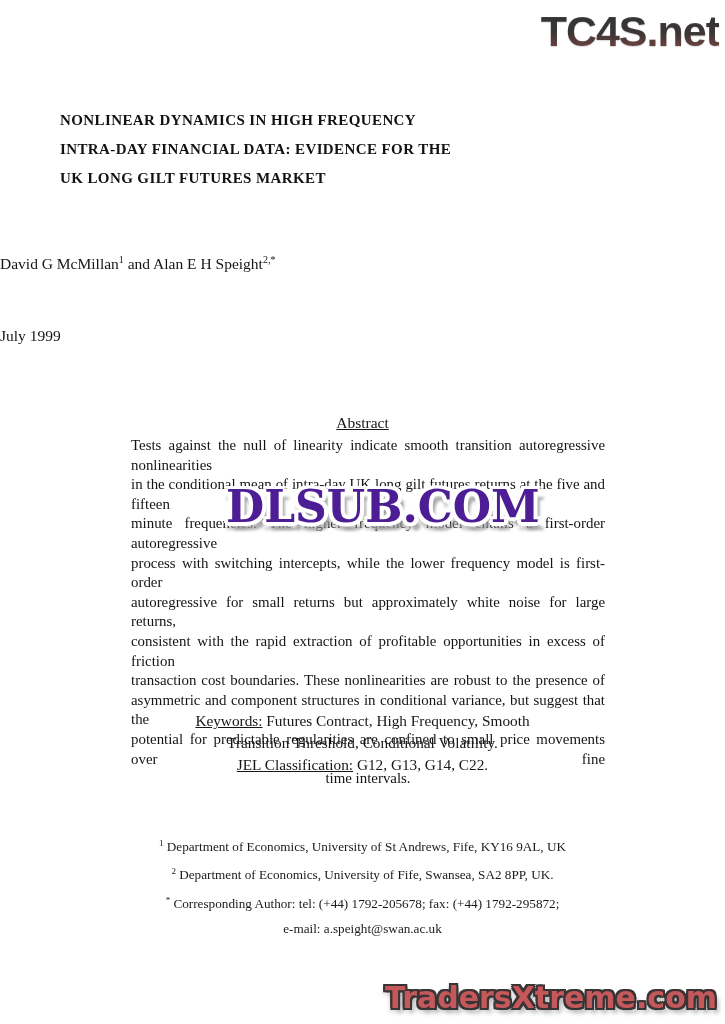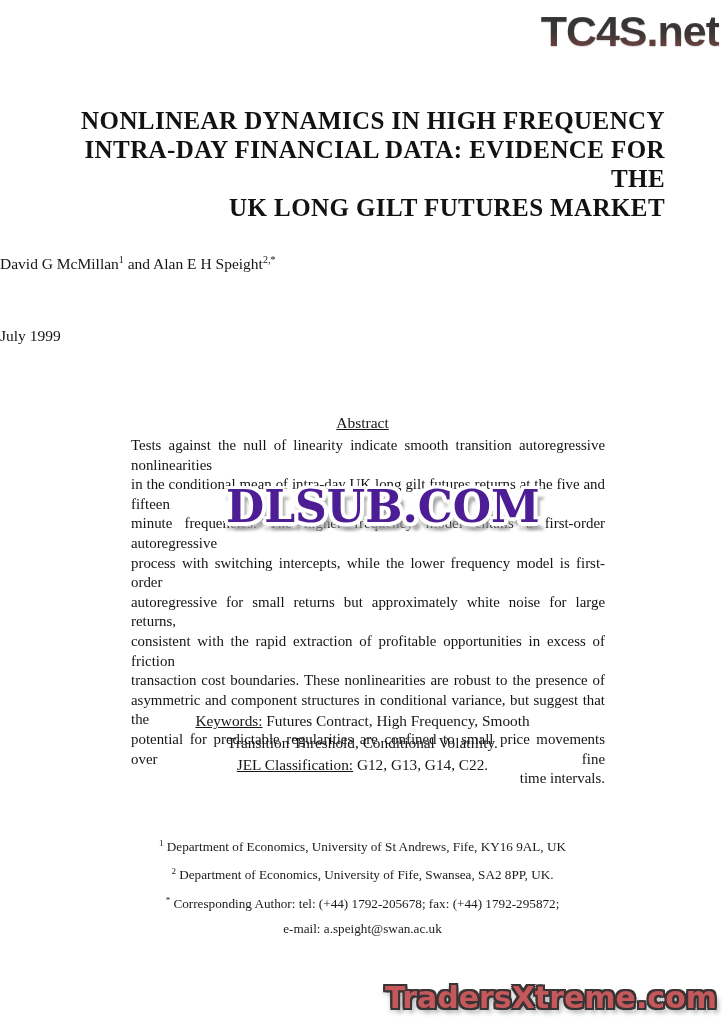--- a/index.html
+++ b/index.html
@@ -19,21 +19,21 @@
   @supports ((-webkit-background-clip: text) or (background-clip: text)) {
     .tc4s{
       background:linear-gradient(180deg,#3c3c3c 10%,#474040 55%,#8e524d 95%);
       -webkit-background-clip:text;background-clip:text;color:transparent;
     }
   }
 
   
   .title{
     position:absolute;top:106px;left:60px;width:605px;
-    text-align:right;font-weight:bold;font-size:25px;line-height:29px;
+    text-align:left;font-weight:bold;font-size:15px;line-height:29px;
     letter-spacing:.4px;color:#121212;
   }
 
   .authors{
     position:absolute;top:254px;left:0;width:725px;text-align:left;
     font-size:15.5px;color:#161616;
   }
   .authors sup{font-size:10px;}
 
   .date{
@@ -44,21 +44,21 @@
   
   .abstract-heading{
     position:absolute;top:414px;left:0;width:725px;text-align:center;
     font-size:15.5px;text-decoration:underline;color:#161616;
   }
   .abstract-body{
     position:absolute;top:436px;left:131px;width:474px;
     font-size:14.9px;line-height:19.6px;color:#141414;
   }
   .abstract-body .jline{text-align:justify;text-align-last:justify;}
-  .abstract-body .lastline{text-align:right;}
+  .abstract-body .lastline{text-align:center;}
 
   
   .keywords{
     position:absolute;top:710px;left:0;width:725px;text-align:center;
     font-size:15.3px;line-height:21.8px;color:#161616;
   }
   .keywords .ul{text-decoration:underline;}
 
   
   .footnotes{

